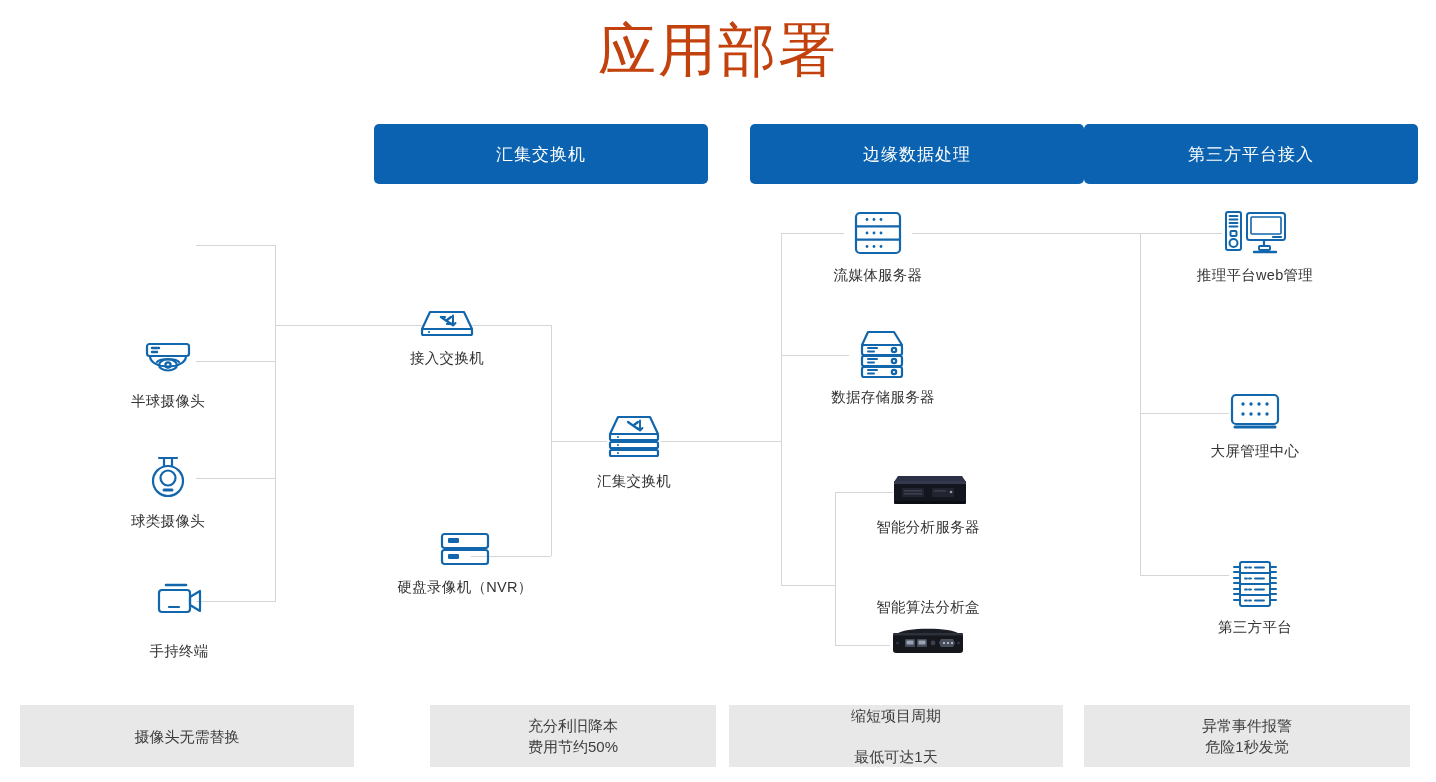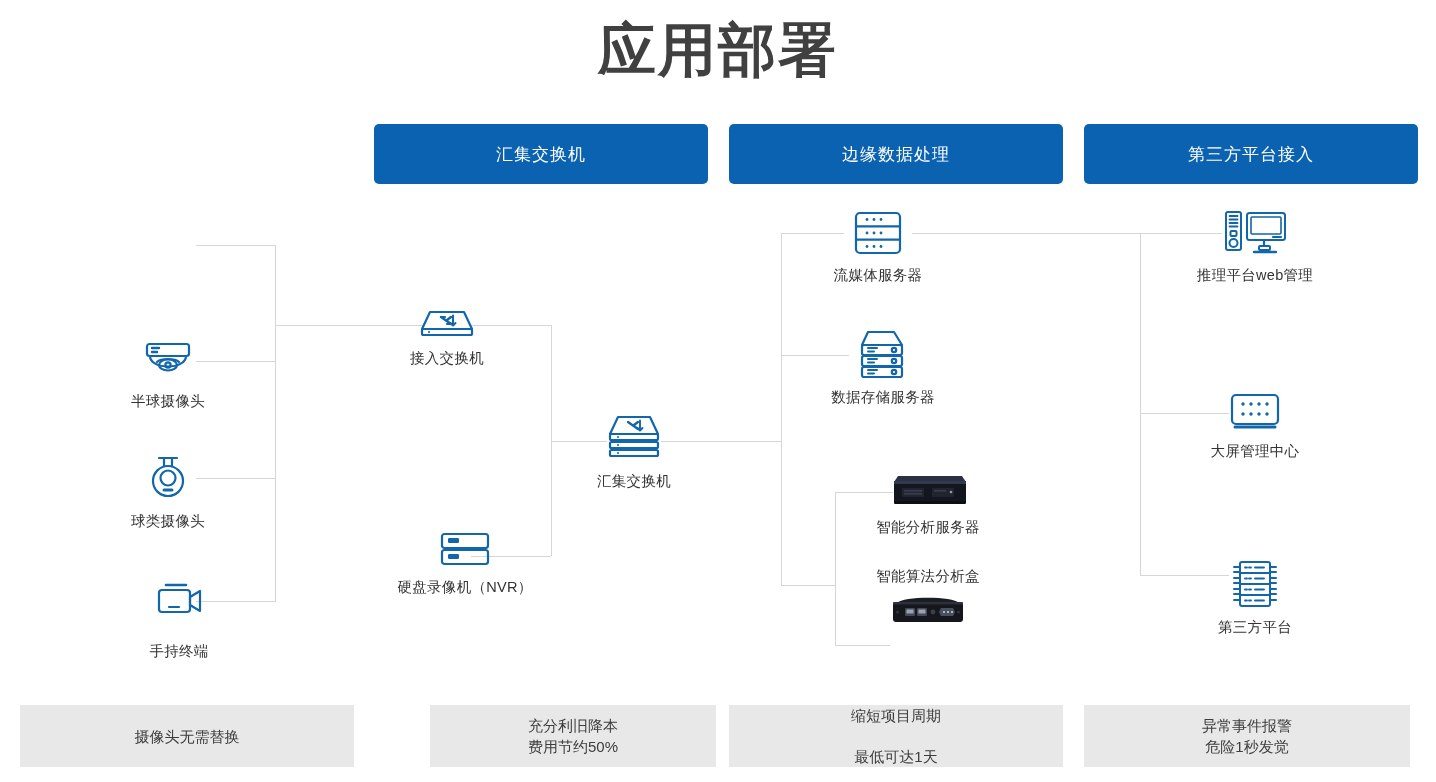--- a/index.html
+++ b/index.html
@@ -10,22 +10,22 @@
     overflow: hidden;
   }
   #root { position: relative; width: 1436px; height: 782px; }
 
   
   .page-title {
     position: absolute;
     left: 0; top: 8px; width: 1436px;
     text-align: center;
     font-size: 58px;
-    font-weight: 700;
-    color: #404040;
+    font-weight: 400;
+    color: #c2410c;
     letter-spacing: 2px;
     line-height: 84px;
     font-family: "Liberation Sans", "DejaVu Sans", sans-serif;
   }
 
   
   .col-header {
     position: absolute;
     top: 124px;
     height: 60px;
@@ -91,21 +91,21 @@
 </head>
 <body>
 
 <div id="root">
 
   <div class="page-title">应用部署</div>
 
   <div class="col-header" style="left:374px;width:334px;">
       <span>汇集交换机</span>
     </div>
-  <div class="col-header" style="left:729px;width:334px;">
+  <div class="col-header" style="left:750px;width:334px;">
       <span>边缘数据处理</span>
     </div>
   <div class="col-header" style="left:1084px;width:334px;">
       <span>第三方平台接入</span>
     </div>
 
   <div class="ln h" style="left:196px; top:245px; width:79px;"></div>
   <div class="ln h" style="left:196px; top:361px; width:79px;"></div>
   <div class="ln h" style="left:196px; top:478px; width:79px;"></div>
   <div class="ln h" style="left:196px; top:601px; width:79px;"></div>
@@ -265,21 +265,21 @@
         <rect x="16" y="18" width="18" height="1.6" fill="#3a3f50"></rect>
         <rect x="16" y="21" width="18" height="1.6" fill="#3a3f50"></rect>
         <rect x="46" y="18" width="12" height="1.6" fill="#3a3f50"></rect>
         <circle cx="63" cy="20" r="1.3" fill="#8e9bb0"></circle>
         <rect x="6" y="29" width="72" height="3" rx="1" fill="#0c0e14"></rect>
       </svg>
     </div>
     <div class="node-label">智能分析服务器</div>
   </div>
 
-  <div class="node label-top" style="left:868px; top:567px; width:120px;">
+  <div class="node label-top" style="left:868px; top:598px; width:120px;">
     <div class="node-icon dev-photo">
       <svg width="82" height="34" viewBox="0 0 82 34" fill="none">
         <path d="M10 9 C16 2 66 2 72 9 Z" fill="#1b1d24"></path>
         <rect x="6" y="8" width="70" height="20" rx="3" fill="#15171d"></rect>
         <rect x="6" y="8" width="70" height="2.5" rx="1" fill="#2d313c"></rect>
         <rect x="18" y="14" width="10" height="8" rx="1" fill="#454a58"></rect>
         <rect x="30" y="14" width="10" height="8" rx="1" fill="#454a58"></rect>
         <rect x="19.5" y="15.5" width="7" height="4" rx="0.6" fill="#9aa3b4"></rect>
         <rect x="31.5" y="15.5" width="7" height="4" rx="0.6" fill="#9aa3b4"></rect>
         <circle cx="46" cy="18" r="2.4" fill="#3a3f4c"></circle>

